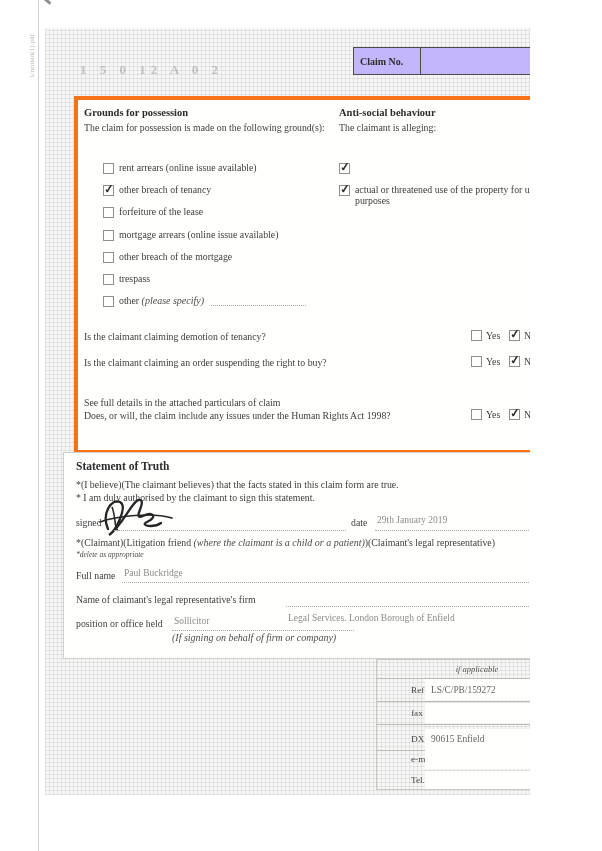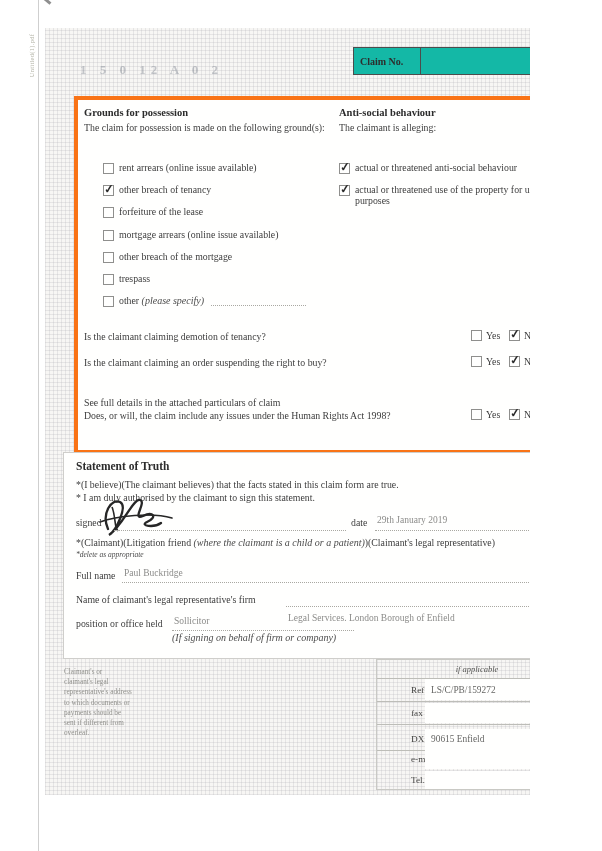--- a/index.html
+++ b/index.html
@@ -13,21 +13,21 @@
         transform:rotate(40deg);opacity:.75;}
   
   .scan{position:absolute;left:45px;top:28px;width:557px;height:767px;
     background:
       repeating-linear-gradient(0deg, rgba(158,158,166,.20) 0, rgba(158,158,166,.20) 1px, transparent 1px, transparent 4px),
       repeating-linear-gradient(90deg, rgba(158,158,166,.20) 0, rgba(158,158,166,.20) 1px, transparent 1px, transparent 4px),
       #f7f6f4;}
   .stamp{position:absolute;left:80px;top:62px;font-size:13px;letter-spacing:5px;
         color:rgba(115,122,135,.40);filter:blur(.6px);font-weight:bold;}
   
-  .claim-box{position:absolute;left:353px;top:47px;width:224px;height:26px;background:#14b8a6;
+  .claim-box{position:absolute;left:353px;top:47px;width:224px;height:26px;background:#c4b5fd;
         border:1px solid #4c4c4c;display:flex;}
   .claim-label{width:60px;border-right:1px solid #4c4c4c;font-weight:bold;font-size:10px;
         display:flex;align-items:center;padding-left:6px;color:#2d2d2d;}
   .claim-value{flex:1;}
   
   .panel{position:absolute;background:#fffffe;}
   .main-box{left:74px;top:96px;width:506px;height:350px;border:4px solid #f97316;}
   .sot-box{left:63px;top:452px;width:515px;height:205px;border:1px solid #cfcecb;}
   .abs{position:absolute;}
   .h1{font-weight:bold;font-size:10.5px;color:#2c2c2c;}
@@ -97,21 +97,20 @@
     <div class="abs txt" style="left:41px;top:173px;">trespass</div>
 
     <span class="cb" style="left:25px;top:196px;"></span>
     <div class="abs txt" style="left:41px;top:195px;">
       <span>other</span>
       <span class="small-italic">(please specify)</span>
     </div>
     <div class="dotline" style="left:133px;top:204px;width:95px;"></div>
 
     <span class="cb checked" style="left:261px;top:63px;"></span>
-    <div class="abs txt" style="left:277px;top:62px;width:228px;">actual or threatened anti-social behaviour</div>
 
     <span class="cb checked" style="left:261px;top:85px;"></span>
     <div class="abs txt" style="left:277px;top:84px;width:232px;">actual or threatened use of the property for unlawful purposes</div>
 
     <div class="abs txt" style="left:6px;top:231px;">Is the claimant claiming demotion of tenancy?</div>
     <span class="cb" style="left:393px;top:230px;"></span>
     <div class="abs txt" style="left:408px;top:230px;">Yes</div>
     <span class="cb checked" style="left:431px;top:230px;"></span>
     <div class="abs txt" style="left:446px;top:230px;">No</div>
 
@@ -159,21 +158,20 @@
     <div class="abs txt" style="left:12px;top:141px;">Name of claimant's legal representative's firm</div>
     <div class="abs typed" style="left:224px;top:140px;margin-top:20px;">Legal Services. London Borough of Enfield</div>
     <div class="dotline" style="left:222px;top:152px;width:283px;"></div>
 
     <div class="abs txt" style="left:12px;top:165px;">position or office held</div>
     <div class="abs typed" style="left:110px;top:163px;">Sollicitor</div>
     <div class="dotline" style="left:108px;top:176px;width:182px;"></div>
     <div class="abs small-italic" style="left:108px;top:179px;">(If signing on behalf of firm or company)</div>
   </div>
 
-  <div class="foot-note">Claimant's or claimant's legal representative's address to which documents or payments should be sent if different from overleaf.</div>
 
 
   <div class="contact-table">
     <div class="ct-header">if applicable</div>
 
     <div class="ct-row" style="top:18px;height:24px;">
       <span class="ct-label">Ref. no.</span>
       <div class="ct-value">LS/C/PB/159272</div>
     </div>
     <div class="ct-row" style="top:42px;height:23px;">

